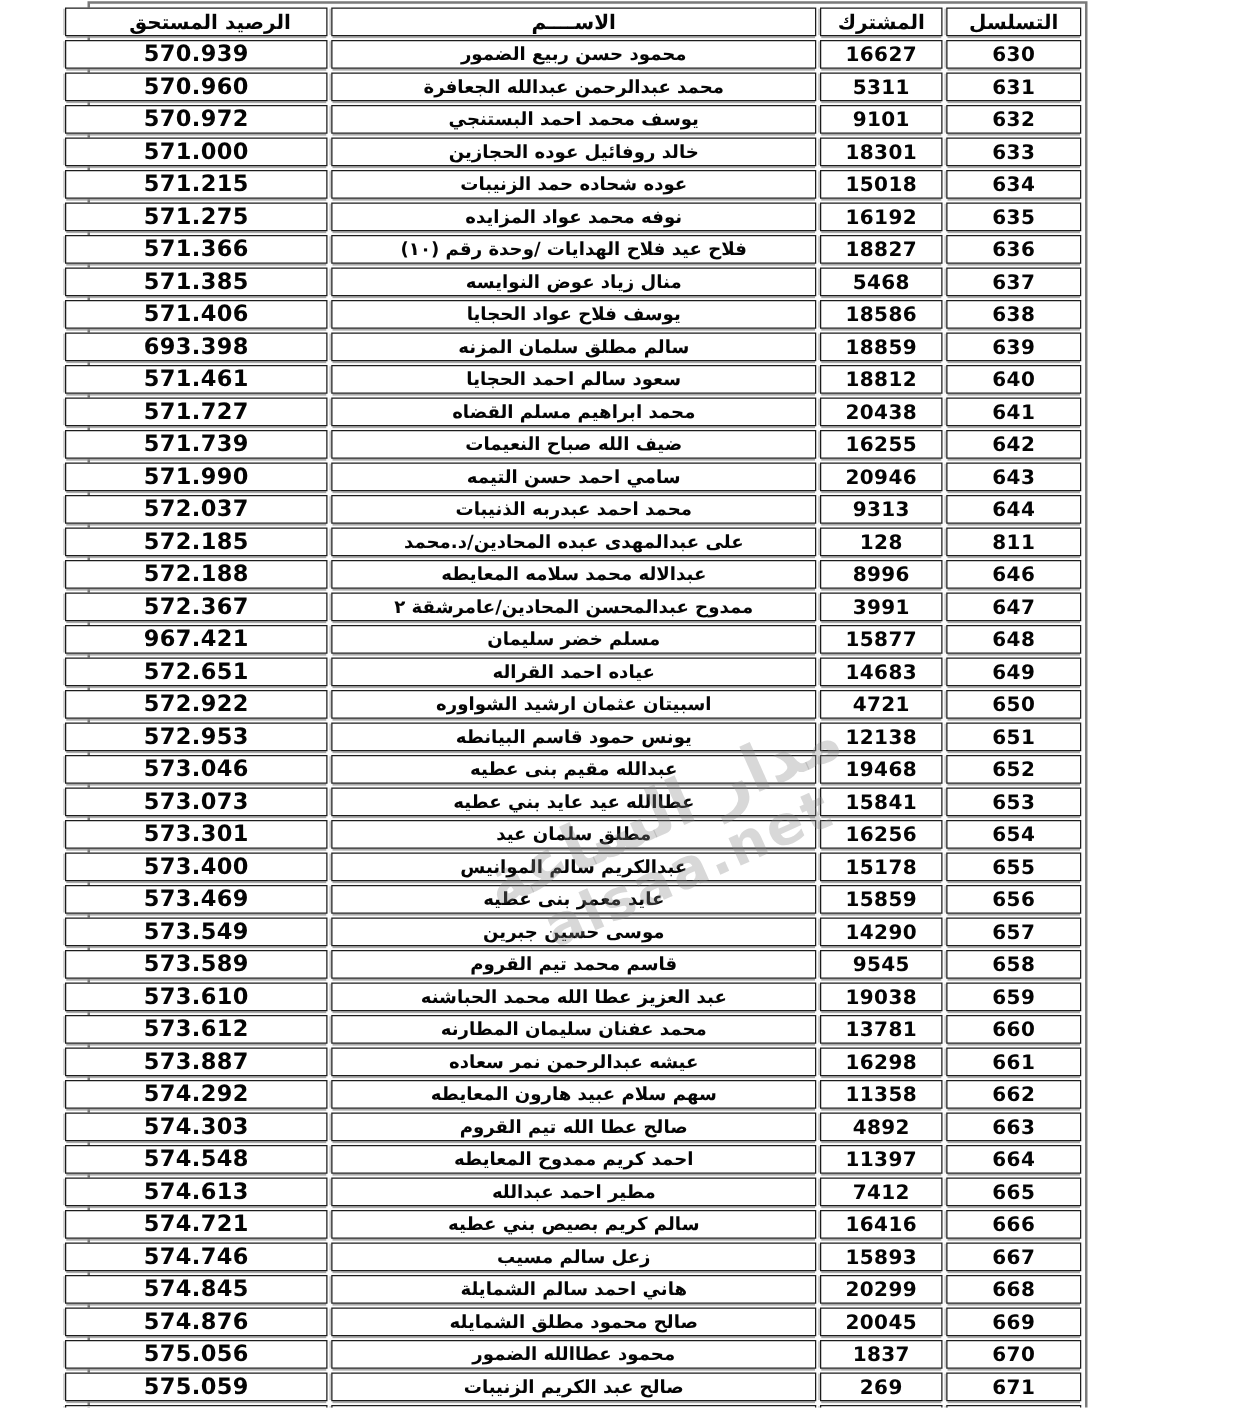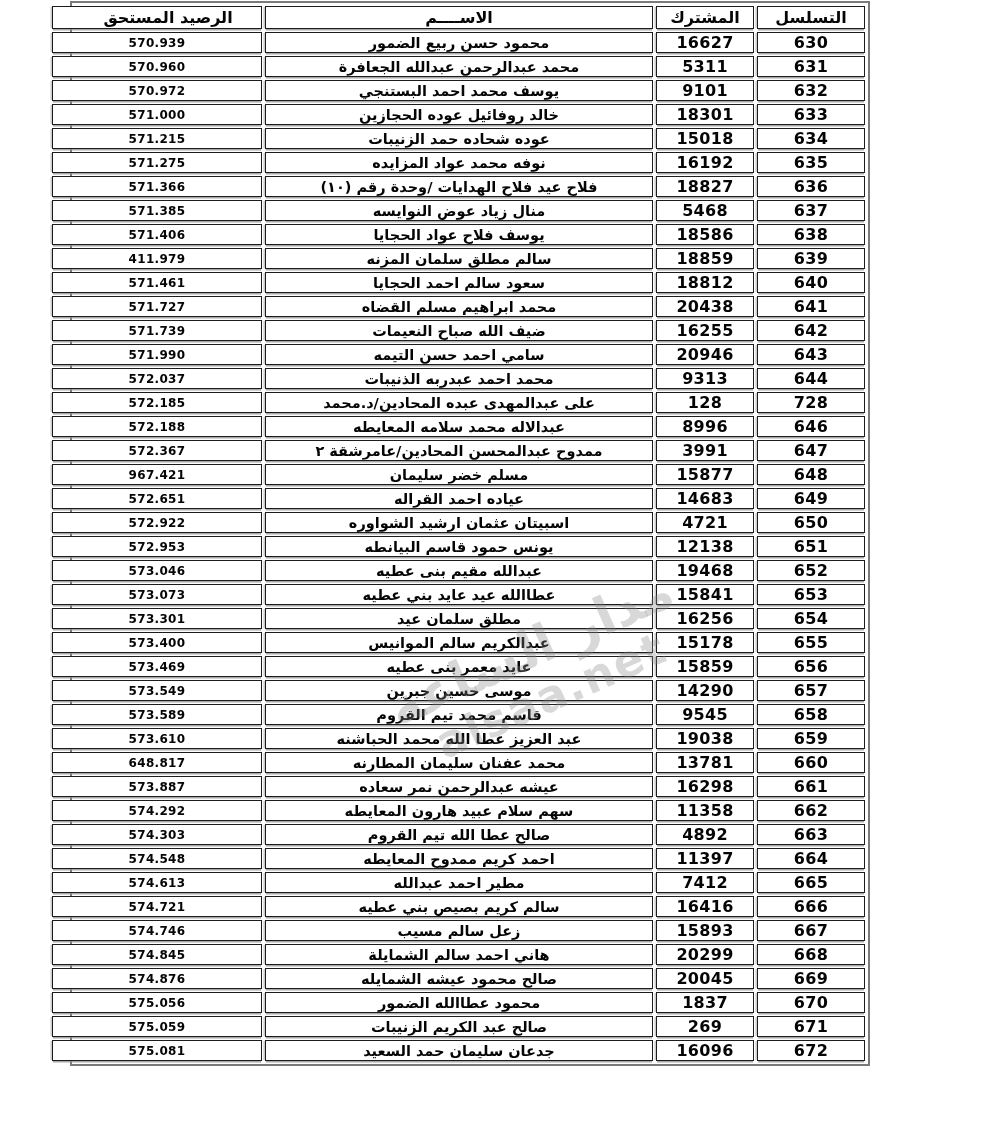--- a/index.html
+++ b/index.html
@@ -41,21 +41,21 @@
     box-shadow:0 2.5px 0 -1px rgba(140,140,140,.75), -2.5px 0 0 -1px rgba(160,160,160,.55);
   }
   th{ height:21px; font-size:16px; }
   td{ height:19px; }
   .col-serial{ width:102px; }
   .col-subscriber{ width:92px; }
   .col-name{ width:382px; }
   .col-balance{ width:182px;padding-left:24px; }
   td.c-serial, td.c-subscriber{ font-size:16px; letter-spacing:.3px; }
   td.c-name{ font-size:14.5px; }
-  td.c-balance{ font-size:12px; letter-spacing:.3px;margin-left:12px; }
+  td.c-balance{ font-size:18px; letter-spacing:.3px;margin-left:12px; }
   .watermark{
     position:absolute;
     top:620px; left:360px;
     width:360px;
     transform:rotate(-24deg);
     text-align:center;
     color:rgba(135,135,135,.32);
     pointer-events:none;
     z-index:5;
     line-height:1.05;
@@ -130,21 +130,21 @@
           <tr>
             <td class="c-serial">638</td>
             <td class="c-subscriber">18586</td>
             <td class="c-name">يوسف فلاح عواد الحجايا</td>
             <td class="c-balance">571.406</td>
           </tr>
           <tr>
             <td class="c-serial">639</td>
             <td class="c-subscriber">18859</td>
             <td class="c-name">سالم مطلق سلمان المزنه</td>
-            <td class="c-balance">411.979</td>
+            <td class="c-balance">693.398</td>
           </tr>
           <tr>
             <td class="c-serial">640</td>
             <td class="c-subscriber">18812</td>
             <td class="c-name">سعود سالم احمد الحجايا</td>
             <td class="c-balance">571.461</td>
           </tr>
           <tr>
             <td class="c-serial">641</td>
             <td class="c-subscriber">20438</td>
@@ -163,21 +163,21 @@
             <td class="c-name">سامي احمد حسن التيمه</td>
             <td class="c-balance">571.990</td>
           </tr>
           <tr>
             <td class="c-serial">644</td>
             <td class="c-subscriber">9313</td>
             <td class="c-name">محمد احمد عبدربه الذنيبات</td>
             <td class="c-balance">572.037</td>
           </tr>
           <tr>
-            <td class="c-serial">728</td>
+            <td class="c-serial">811</td>
             <td class="c-subscriber">128</td>
             <td class="c-name">على عبدالمهدى عبده المحادين/د.محمد</td>
             <td class="c-balance">572.185</td>
           </tr>
           <tr>
             <td class="c-serial">646</td>
             <td class="c-subscriber">8996</td>
             <td class="c-name">عبدالاله محمد سلامه المعايطه</td>
             <td class="c-balance">572.188</td>
           </tr>
@@ -256,21 +256,21 @@
           <tr>
             <td class="c-serial">659</td>
             <td class="c-subscriber">19038</td>
             <td class="c-name">عبد العزيز عطا الله محمد الحباشنه</td>
             <td class="c-balance">573.610</td>
           </tr>
           <tr>
             <td class="c-serial">660</td>
             <td class="c-subscriber">13781</td>
             <td class="c-name">محمد عفنان سليمان المطارنه</td>
-            <td class="c-balance">648.817</td>
+            <td class="c-balance">573.612</td>
           </tr>
           <tr>
             <td class="c-serial">661</td>
             <td class="c-subscriber">16298</td>
             <td class="c-name">عيشه عبدالرحمن نمر سعاده</td>
             <td class="c-balance">573.887</td>
           </tr>
           <tr>
             <td class="c-serial">662</td>
             <td class="c-subscriber">11358</td>
@@ -309,21 +309,21 @@
           </tr>
           <tr>
             <td class="c-serial">668</td>
             <td class="c-subscriber">20299</td>
             <td class="c-name">هاني احمد سالم الشمايلة</td>
             <td class="c-balance">574.845</td>
           </tr>
           <tr>
             <td class="c-serial">669</td>
             <td class="c-subscriber">20045</td>
-            <td class="c-name">صالح محمود عيشه الشمايله</td>
+            <td class="c-name">صالح محمود مطلق الشمايله</td>
             <td class="c-balance">574.876</td>
           </tr>
           <tr>
             <td class="c-serial">670</td>
             <td class="c-subscriber">1837</td>
             <td class="c-name">محمود عطاالله الضمور</td>
             <td class="c-balance">575.056</td>
           </tr>
           <tr>
             <td class="c-serial">671</td>

